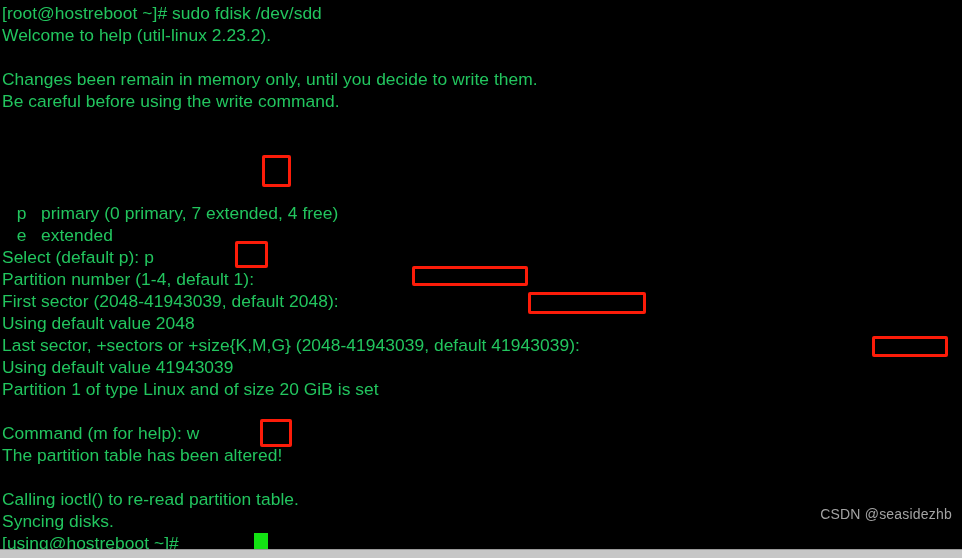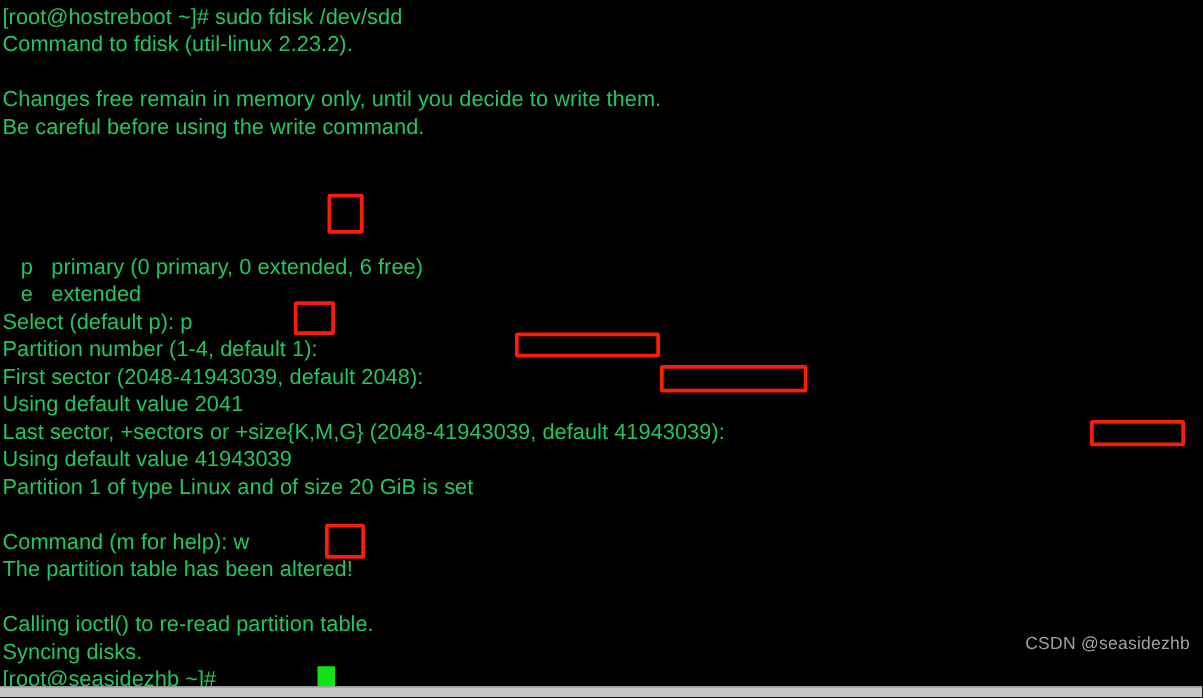--- a/index.html
+++ b/index.html
@@ -79,42 +79,42 @@
   }
 </style>
 </head>
 <body>
 
 <div id="terminal-window">
 
   <div id="terminal-screen">
 
     <div class="term-line" style="top:2px">[root@hostreboot ~]# sudo fdisk /dev/sdd</div>
-    <div class="term-line" style="top:24px">Command to fdisk (util-linux 2.23.2).</div>
+    <div class="term-line" style="top:24px">Welcome to help (util-linux 2.23.2).</div>
     <div class="term-line" style="top:46px"></div>
-    <div class="term-line" style="top:68px">Changes free remain in memory only, until you decide to write them.</div>
+    <div class="term-line" style="top:68px">Changes been remain in memory only, until you decide to write them.</div>
     <div class="term-line" style="top:90px">Be careful before using the write command.</div>
     <div class="term-line" style="top:112px"></div>
     <div class="term-line" style="top:134px"></div>
-    <div class="term-line" style="top:202px">   p   primary (0 primary, 0 extended, 6 free)</div>
+    <div class="term-line" style="top:202px">   p   primary (0 primary, 7 extended, 4 free)</div>
     <div class="term-line" style="top:246px">Select (default p): p</div>
     <div class="term-line" style="top:224px">   e   extended</div>
     <div class="term-line" style="top:268px">Partition number (1-4, default 1): </div>
     <div class="term-line" style="top:290px">First sector (2048-41943039, default 2048): </div>
-    <div class="term-line" style="top:312px">Using default value 2041</div>
+    <div class="term-line" style="top:312px">Using default value 2048</div>
     <div class="term-line" style="top:334px">Last sector, +sectors or +size{K,M,G} (2048-41943039, default 41943039): </div>
     <div class="term-line" style="top:356px">Using default value 41943039</div>
     <div class="term-line" style="top:378px">Partition 1 of type Linux and of size 20 GiB is set</div>
     <div class="term-line" style="top:400px"></div>
     <div class="term-line" style="top:444px">The partition table has been altered!</div>
     <div class="term-line" style="top:422px">Command (m for help): w</div>
     <div class="term-line" style="top:466px"></div>
     <div class="term-line" style="top:510px">Syncing disks.</div>
     <div class="term-line" style="top:488px">Calling ioctl() to re-read partition table.</div>
-    <div class="term-line" style="top:532px">[root@seasidezhb ~]# </div>
+    <div class="term-line" style="top:532px">[using@hostreboot ~]# </div>
 
     <div id="cursor-block" style="left:254px; top:533px;"></div>
 
     <div class="annot-box" style="left:262px; top:155px; width:29px;  height:32px;"></div>
     <div class="annot-box" style="left:235px; top:241px; width:33px;  height:27px;"></div>
     <div class="annot-box" style="left:412px; top:266px; width:116px; height:20px;"></div>
     <div class="annot-box" style="left:528px; top:292px; width:118px; height:22px;"></div>
     <div class="annot-box" style="left:872px; top:336px; width:76px;  height:21px;"></div>
     <div class="annot-box" style="left:260px; top:419px; width:32px;  height:28px;"></div>
 

